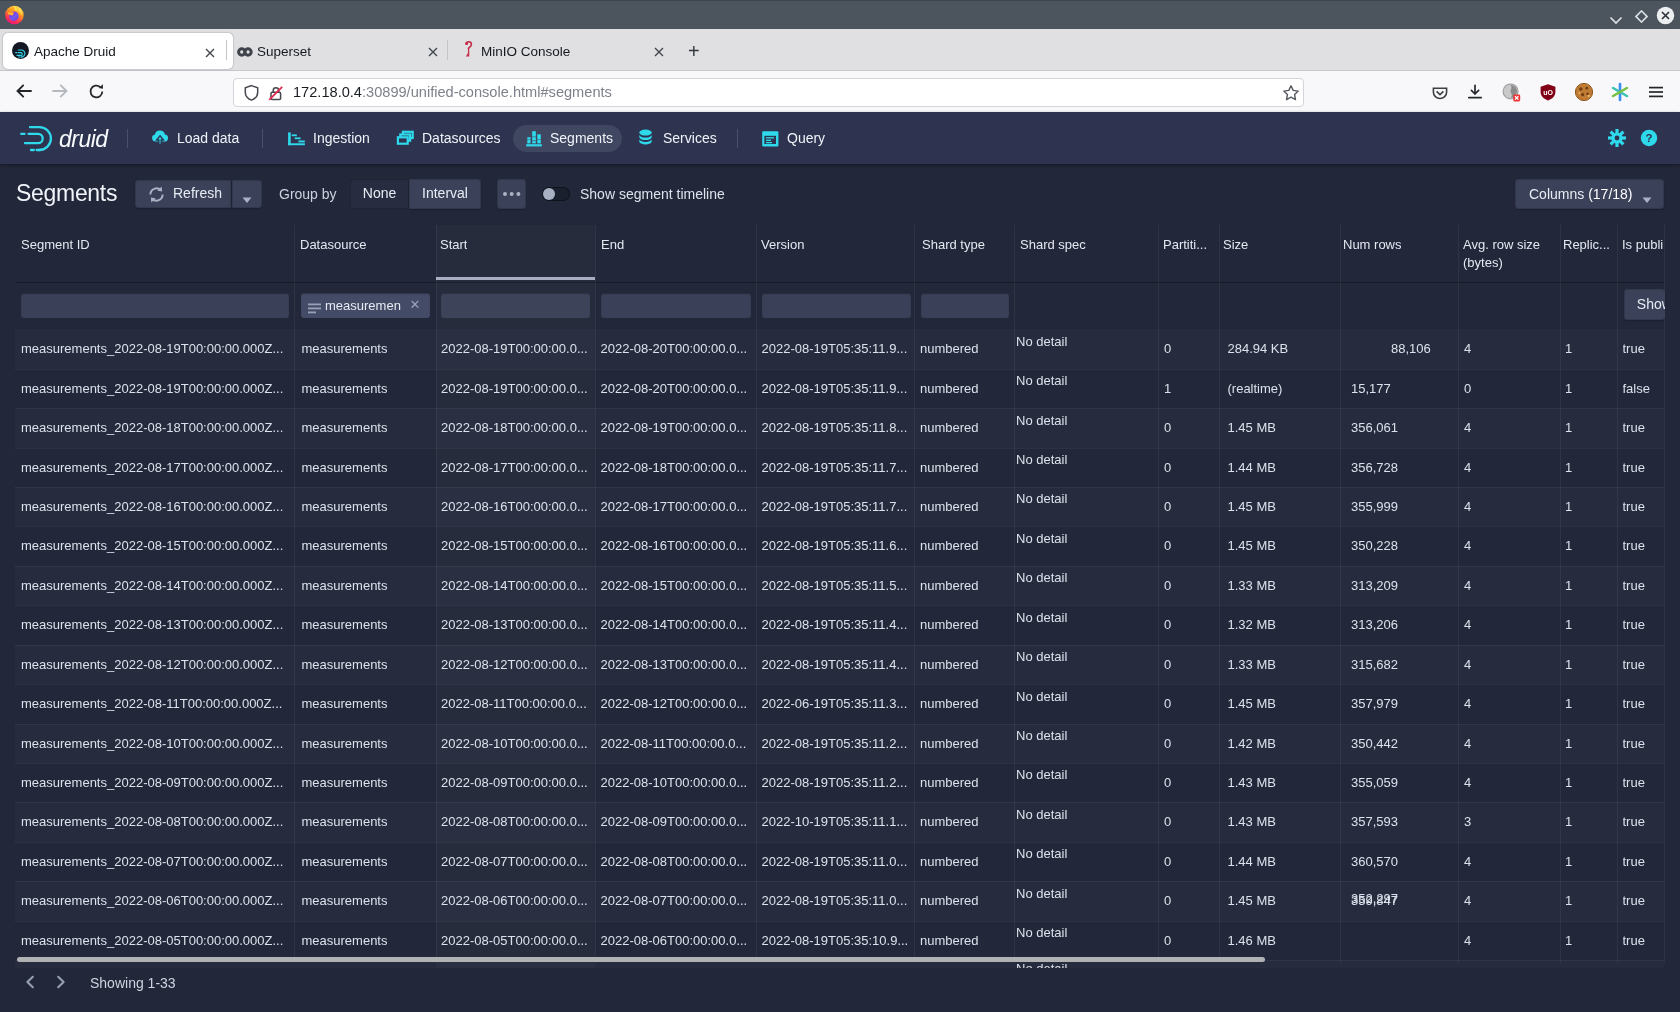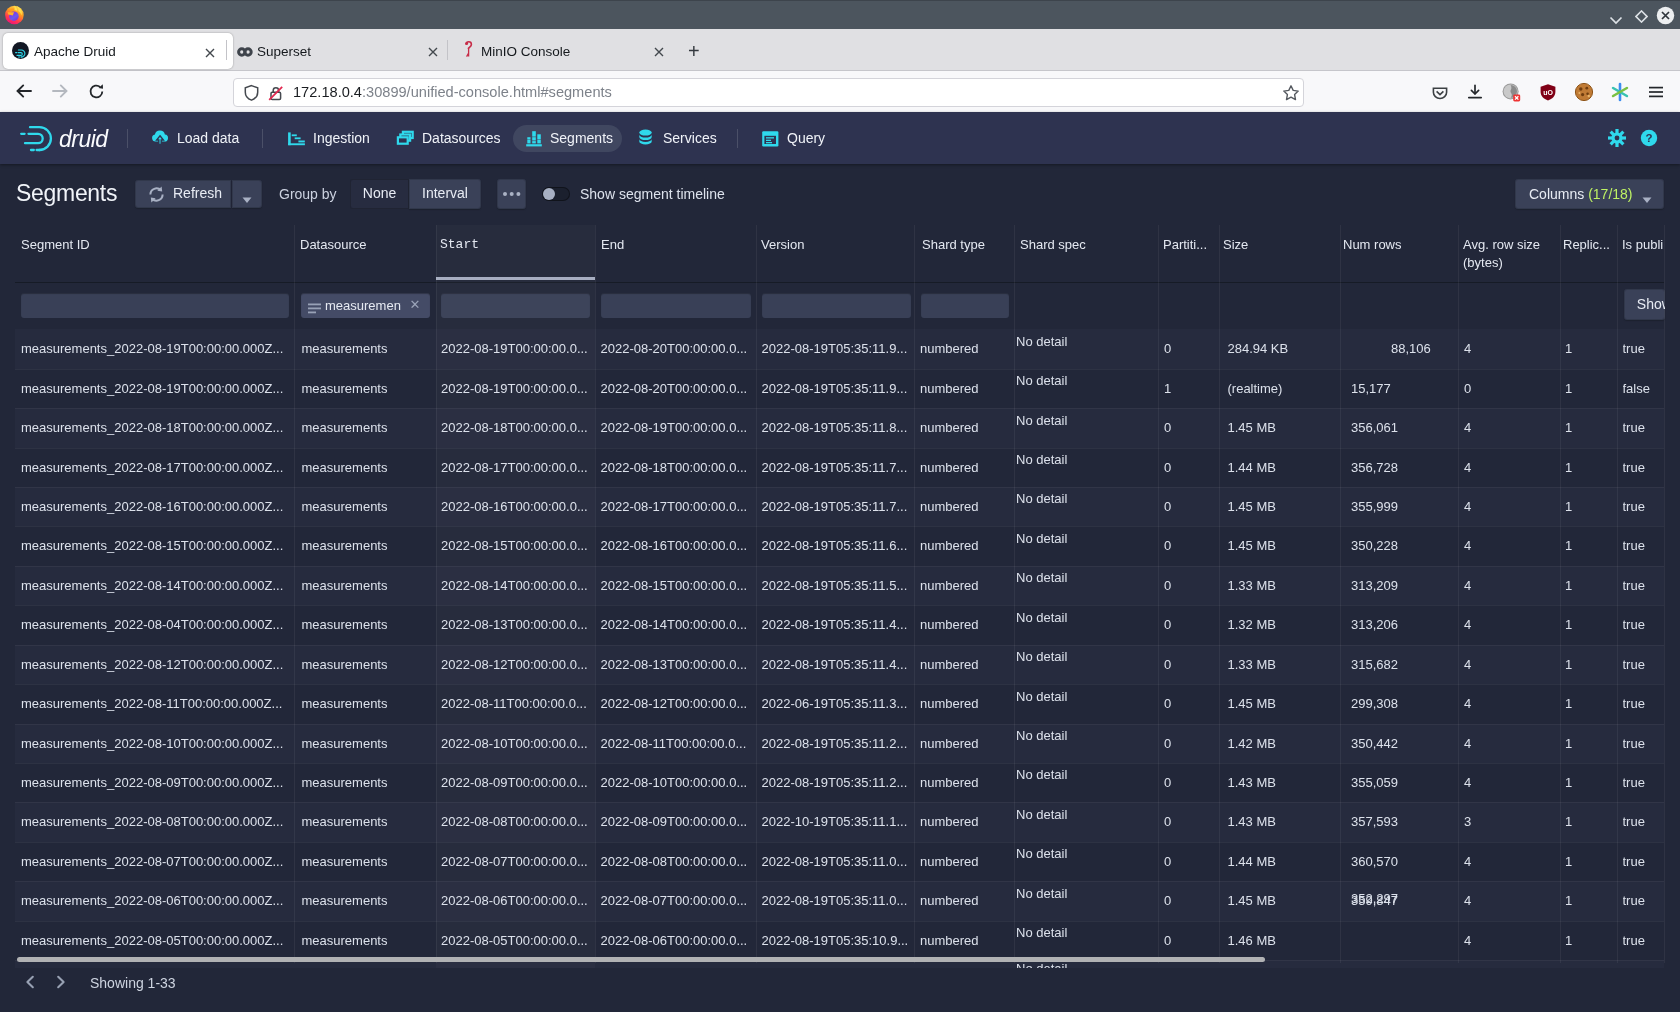--- a/index.html
+++ b/index.html
@@ -310,29 +310,29 @@
         <circle cx="8" cy="15" r="2"></circle>
         <circle cx="14.7" cy="15" r="2"></circle>
         <circle cx="21.4" cy="15" r="2"></circle>
       </g>
     </svg>
 </div>
 <div class="abs" style="left:541.5px;top:187px;width:28px;height:14px;border-radius:7px;background:#1b202e;box-shadow:inset 0 0 0 1px rgba(0,0,0,0.4);"></div>
 <div class="abs" style="left:542.5px;top:187.7px;width:12.6px;height:12.6px;border-radius:50%;background:#a7b0c3;"></div>
 <div class="abs" style="left:580px;top:186px;font-size:14px;color:#dde2ec;">Show segment timeline</div>
 <div class="btn" style="left:1515px;top:178.6px;width:149px;height:30px;">
-  <div class="btxt abs" style="left:14px;top:7px;">Columns <span style="color:#bef264;">(17/18)</span></div>
+  <div class="btxt abs" style="left:14px;top:7px;">Columns <span style="color:#ffffff;">(17/18)</span></div>
   <div class="abs" style="left:126px;top:11px;"><svg width="12" height="8" viewBox="0 0 12 8">
         <path d="M1.5 1.5 h9 L6 7 z" fill="#a9b1c4"></path>
       </svg></div>
 </div>
 
 <div class="hc" style="left:21px;top:236px;">Segment ID</div>
 <div class="hc" style="left:300px;top:236px;">Datasource</div>
-<div class="hc" style="left:440px;top:236px;font-family:Liberation Mono, monospace;">Start</div>
+<div class="hc" style="left:440px;top:236px;">Start</div>
 <div class="hc" style="left:601px;top:236px;">End</div>
 <div class="hc" style="left:761px;top:236px;">Version</div>
 <div class="hc" style="left:922px;top:236px;">Shard type</div>
 <div class="hc" style="left:1020px;top:236px;">Shard spec</div>
 <div class="hc" style="left:1163px;top:236px;">Partiti...</div>
 <div class="hc" style="left:1223px;top:236px;">Size</div>
 <div class="hc" style="left:1343px;top:236px;">Num rows</div>
 <div class="hc" style="left:1463px;top:236px;">Avg. row size<br>(bytes)</div>
 <div class="hc" style="left:1563px;top:236px;">Replic...</div>
 <div class="hc" style="left:1622px;top:236px;width:42px;">Is publi</div>
@@ -453,21 +453,21 @@
 <div class="c" style="left:761.5px;top:577.82px;">2022-08-19T05:35:11.5...</div>
 <div class="c" style="left:920px;top:577.82px;">numbered</div>
 <div class="c" style="left:1016px;top:570.32px;">No detail</div>
 <div class="c" style="left:1164px;top:577.82px;">0</div>
 <div class="c" style="left:1227.5px;top:577.82px;">1.33 MB</div>
 <div class="c" style="left:1351px;top:577.82px;">313,209</div>
 <div class="c" style="left:1464px;top:577.82px;">4</div>
 <div class="c" style="left:1565px;top:577.82px;">1</div>
 <div class="c" style="left:1622.5px;top:577.82px;">true</div>
 <div class="rline" style="top:605.2px;"></div>
-<div class="c" style="left:21px;top:617.24px;width:270px;">measurements_2022-08-04T00:00:00.000Z...</div>
+<div class="c" style="left:21px;top:617.24px;width:270px;">measurements_2022-08-13T00:00:00.000Z...</div>
 <div class="c" style="left:301.5px;top:617.24px;">measurements</div>
 <div class="c" style="left:441px;top:617.24px;">2022-08-13T00:00:00.0...</div>
 <div class="c" style="left:600.5px;top:617.24px;">2022-08-14T00:00:00.0...</div>
 <div class="c" style="left:761.5px;top:617.24px;">2022-08-19T05:35:11.4...</div>
 <div class="c" style="left:920px;top:617.24px;">numbered</div>
 <div class="c" style="left:1016px;top:609.74px;">No detail</div>
 <div class="c" style="left:1164px;top:617.24px;">0</div>
 <div class="c" style="left:1227.5px;top:617.24px;">1.32 MB</div>
 <div class="c" style="left:1351px;top:617.24px;">313,206</div>
 <div class="c" style="left:1464px;top:617.24px;">4</div>
@@ -491,21 +491,21 @@
 <div class="rline" style="top:684.1px;"></div>
 <div class="c" style="left:21px;top:696.08px;width:270px;">measurements_2022-08-11T00:00:00.000Z...</div>
 <div class="c" style="left:301.5px;top:696.08px;">measurements</div>
 <div class="c" style="left:441px;top:696.08px;">2022-08-11T00:00:00.0...</div>
 <div class="c" style="left:600.5px;top:696.08px;">2022-08-12T00:00:00.0...</div>
 <div class="c" style="left:761.5px;top:696.08px;">2022-06-19T05:35:11.3...</div>
 <div class="c" style="left:920px;top:696.08px;">numbered</div>
 <div class="c" style="left:1016px;top:688.58px;">No detail</div>
 <div class="c" style="left:1164px;top:696.08px;">0</div>
 <div class="c" style="left:1227.5px;top:696.08px;">1.45 MB</div>
-<div class="c" style="left:1351px;top:696.08px;">299,308</div>
+<div class="c" style="left:1351px;top:696.08px;">357,979</div>
 <div class="c" style="left:1464px;top:696.08px;">4</div>
 <div class="c" style="left:1565px;top:696.08px;">1</div>
 <div class="c" style="left:1622.5px;top:696.08px;">true</div>
 <div class="rowbg" style="top:723.5px;height:39.42px;"></div>
 <div class="rline" style="top:723.5px;"></div>
 <div class="c" style="left:21px;top:735.5px;width:270px;">measurements_2022-08-10T00:00:00.000Z...</div>
 <div class="c" style="left:301.5px;top:735.5px;">measurements</div>
 <div class="c" style="left:441px;top:735.5px;">2022-08-10T00:00:00.0...</div>
 <div class="c" style="left:600.5px;top:735.5px;">2022-08-11T00:00:00.0...</div>
 <div class="c" style="left:761.5px;top:735.5px;">2022-08-19T05:35:11.2...</div>

